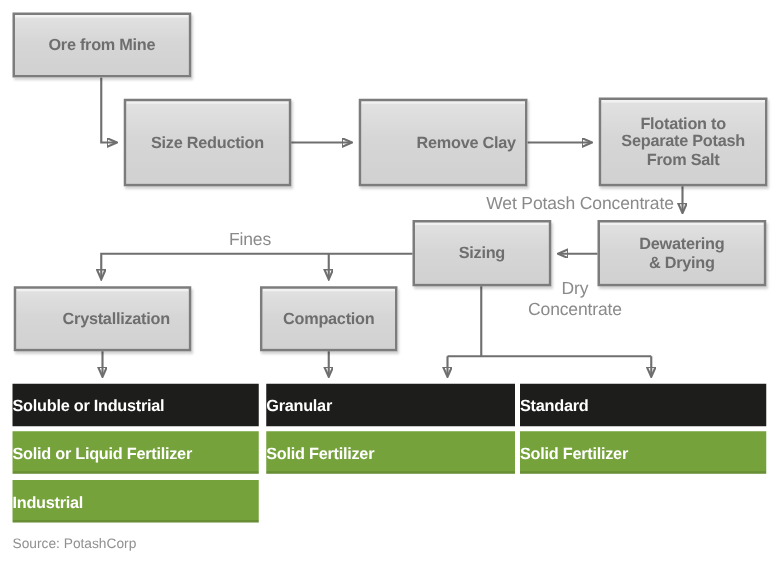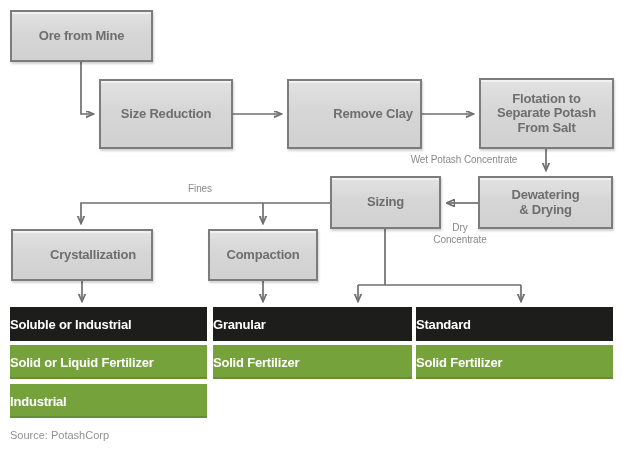--- a/index.html
+++ b/index.html
@@ -21,21 +21,21 @@
   
   .bar {
     position:absolute; box-sizing:border-box; height:34px;
     display:flex; align-items:center; justify-content:flex-start;
     color:#ffffff; font-weight:bold; font-size:13px; letter-spacing:-0.2px;
   }
   .bar.dark  { background:var(--bar-dark,#1d1d1b); }
   .bar.green { background:var(--bar-green,#76a23c); box-shadow: inset 0 -2px 0 rgba(0,0,0,0.12); }
   
   .note {
-    position:absolute; color:#8a8a8a; font-size:10px; line-height:1.18;
+    position:absolute; color:#8a8a8a; font-size:14px; line-height:1.18;
     letter-spacing:-0.1px;
   }
   .note.center { text-align:center; }
   .source-note { position:absolute; color:#909090; font-size:11px; }
   svg.connectors { position:absolute; left:0; top:0; pointer-events:none; }
   svg.connectors path { stroke:var(--arrow,#6f6f6f); stroke-width:1.7; fill:none; }
 </style>
 </head>
 <body>
 

